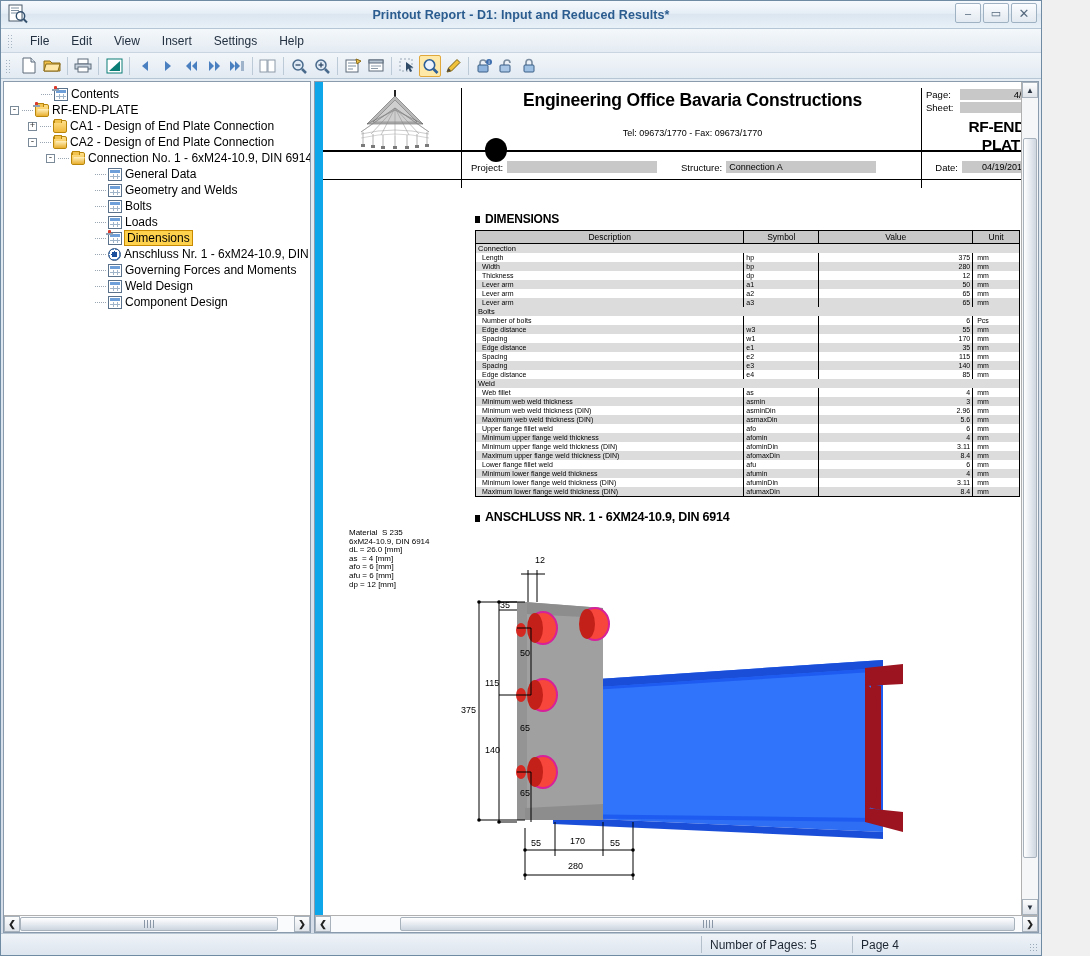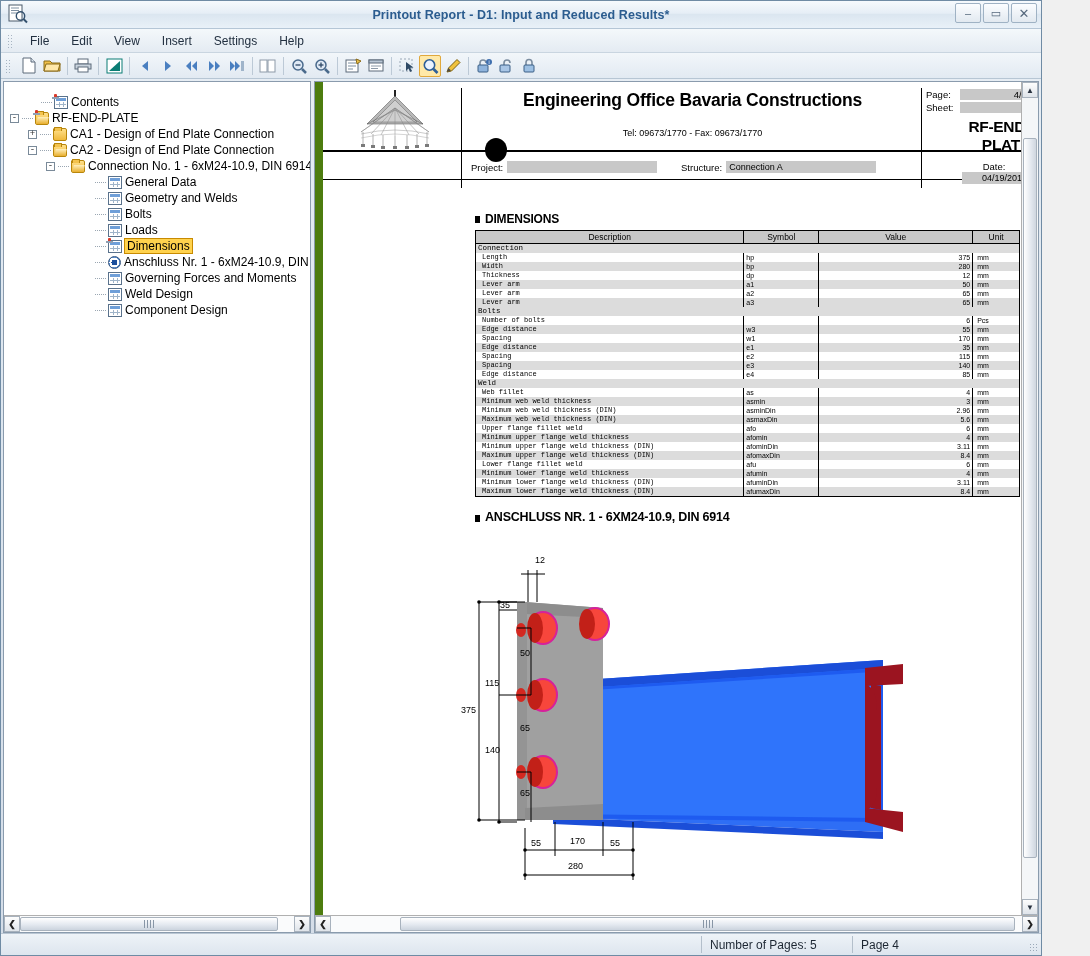--- a/index.html
+++ b/index.html
@@ -81,21 +81,21 @@
   .content {
     flex: 1; display:flex; padding: 2px 2px 0 2px; gap: 3px; min-height:0;
   }
   .pane {
     background: #fff; border: 1px solid #8a9bad;
     display:flex; flex-direction:column; min-height:0;
   }
   .tree-pane { width: 308px; background:#fff; position:relative; }
   .tree-scroll { flex:1; overflow:hidden; position:relative; }
   .tree {
-    font-size: 12px; color:#000; padding: 12px 0 0 6px;
+    font-size: 12px; color:#000; padding: 4px 0 0 6px;
     position:relative;
   }
   .tnode { display:flex; align-items:center; height: 16px; white-space:nowrap; }
   .tnode .lbl { margin-left: 3px; }
   .expander {
     width: 9px; height:9px; border:1px solid #7a8a99; background:#fff;
     display:inline-flex; align-items:center; justify-content:center;
     font-size: 9px; line-height:7px; color:#333; font-family:"Liberation Mono",monospace;
     margin-right: 3px; flex: 0 0 auto;
   }
@@ -141,21 +141,21 @@
   }
   .sel {
     background:#ffd24d; outline:1px solid #c88a00; padding:0 2px;
   }
 
   
   .doc-pane { flex:1; background:#808080; position:relative; min-width:0; }
   .doc-outer { flex:1; position:relative; overflow:hidden; background:#848484; display:flex; }
   .doc-area {
     flex:1; position:relative; overflow:hidden;
-    background:#4d7c0f;
+    background:#0ea5e9;
     padding-left:45px;
   }
   .page {
     position:absolute; left:8px; top:0; width:720px; height:1000px;
     background:#fff; border-right:1px solid #555;
   }
   .vscroll {
     width: 17px; background:#f1f1f1; border-left:1px solid #b0b0b0;
     display:flex; flex-direction:column;
   }
@@ -223,36 +223,36 @@
   .rpt-sub2 { position:absolute; left:120px; right:116px; top:40px; text-align:center; font-size:9px; }
   .rpt-pagebox { position:absolute; right:0; top:0; width:104px; font-size:9.5px; }
   .pg-row { display:flex; align-items:center; height:13px; }
   .pg-lbl { width:34px; }
   .pg-val { flex:1; background:#c8c8c8; text-align:right; padding-right:3px; }
   .rpt-module { position:absolute; right:0; top:30px; width:108px; text-align:right;
                 font-size:15.5px; font-weight:bold; letter-spacing:-0.3px;}
   .rpt-row2 { position:absolute; left:28px; right:12px; top:76px; height:22px; font-size:9.5px; }
   .r2-proj { position:absolute; left:120px; top:3px; display:flex; align-items:center; }
   .r2-struct { position:absolute; left:330px; top:3px; display:flex; align-items:center; }
-  .r2-date { position:absolute; right:0; top:3px; display:flex; align-items:center;flex-direction:column; }
+  .r2-date { position:absolute; right:0; top:3px; display:flex; align-items:center; }
   .fieldval { background:#c8c8c8; height:12px; line-height:12px; padding:0 3px; font-size:9px; }
   .rpt-hline2 { position:absolute; left:-28px; right:-12px; top:21px; height:1px; background:#000; }
 
   .sect-title { position:absolute; font-size:12px; font-weight:bold; letter-spacing:-0.2px; }
   .sect-bullet { position:absolute; width:5px; height:7px; background:#000; }
 
   table.dims { position:absolute; border-collapse:collapse; font-size:7px; width:545px; }
   table.dims th {
     border:1px solid #000; background:#c8c8c8; font-weight:normal; font-size:8.5px;
     padding:1px 0; text-align:center;
   }
   table.dims td { border-left:1px solid #000; border-right:1px solid #000; padding:0 2px; height:9px; line-height:9px; }
   table.dims tr.grp td { background:#dcdcdc; font-size:7.5px; }
   table.dims tr.alt td { background:#dcdcdc; }
-  td.c-desc { width:258px;font-family:Liberation Mono, monospace; }
+  td.c-desc { width:258px; }
   td.c-sym  { width:72px; }
   td.c-val  { width:148px; text-align:right; }
   td.c-unit { width:45px; padding-left:4px !important; }
   tr.grp td.c-desc { }
   .indent { padding-left:6px !important; }
   table.dims tr:last-child td { border-bottom:1px solid #000; }
 
   .matblock { position:absolute; font-size:8px; line-height:8.6px; white-space:pre; }
 
   .drawing { position:absolute; }
@@ -787,20 +787,27 @@
                       <td class="c-sym">afumaxDin</td>
                       <td class="c-val">8.4</td>
                       <td class="c-unit">mm</td>
                     </tr>
                   </tbody>
                 </table>
 
               <div class="sect-bullet" style="left:152px; top:433px;"></div>
               <div class="sect-title" style="left:162px; top:428px; font-size:12.5px;">ANSCHLUSS NR. 1 - 6XM24-10.9, DIN 6914</div>
 
+              <div class="matblock" style="left:26px; top:447px;">Material  S 235
+6xM24-10.9, DIN 6914
+dL = 26.0 [mm]
+as  = 4 [mm]
+afo = 6 [mm]
+afu = 6 [mm]
+dp = 12 [mm]</div>
 
               <div class="drawing" style="left:150px; top:478px; width:430px; height:340px;">
                 <svg width="430" height="340" viewBox="0 0 430 340">
 
                   <polygon points="80,122 410,100 410,128 80,145" fill="#2e6ef5"></polygon>
                   <polygon points="80,122 410,100 410,108 80,130" fill="#1b4ed8"></polygon>
                   <polygon points="80,257 410,272 410,248 80,238" fill="#2e6ef5"></polygon>
                   <polygon points="80,257 410,272 410,279 80,264" fill="#1b4ed8"></polygon>
                   <polygon points="80,130 410,108 410,262 80,258" fill="#1e5bf0"></polygon>
                   <polygon points="88,132 400,112 400,258 88,254" fill="#2f74fb"></polygon>

